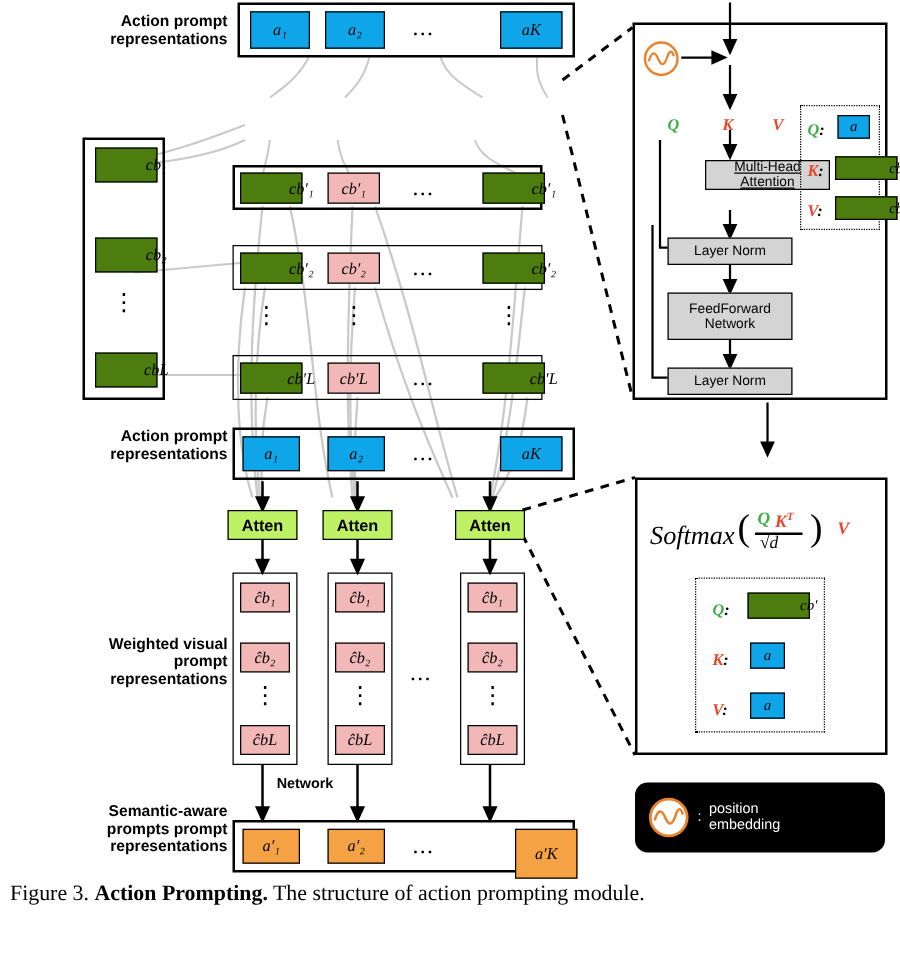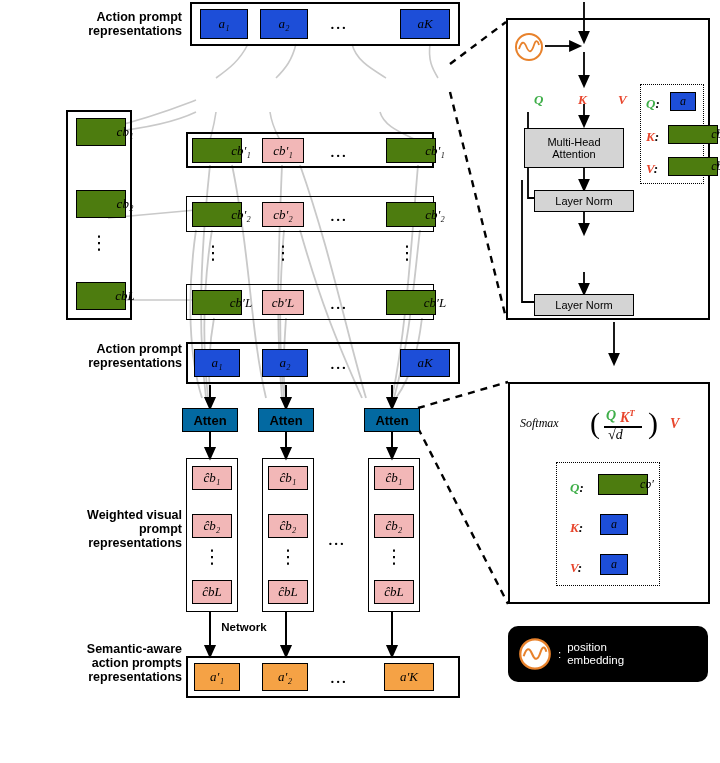--- a/index.html
+++ b/index.html
@@ -27,21 +27,21 @@
     position: absolute;
     box-sizing: border-box;
     border: 1.4px solid #000;
     display: flex;
     align-items: center;
     justify-content: center;
     font-style: italic;
     font-family: "Liberation Serif", serif;
     white-space: nowrap;
   }
-  .yellow { background: #1d4ed8; }
+  .yellow { background: #0ea5e9; }
   .blue   { background: #4d7c0f; padding-left: 48px; }
   .pink   { background: #F2B7B7; }
   .orange { background: #F5A245; }
 
   .outline {
     position: absolute;
     box-sizing: border-box;
     border: 2.6px solid #000;
     background: transparent;
   }
@@ -93,21 +93,21 @@
     display: flex; align-items: center; justify-content: center;
     font-family: "Liberation Sans", sans-serif;
     font-weight: bold;
     font-size: 15px;
     color: #000;
   }
 
   .atten {
     position: absolute;
     box-sizing: border-box;
-    background: #0369a1;
+    background: #bef264;
     border: 1.6px solid #000;
     display: flex; align-items: center; justify-content: center;
     font-family: "Liberation Sans", sans-serif;
     font-weight: bold;
     font-size: 13px;
   }
 
   .modblock {
     position: absolute;
     box-sizing: border-box;
@@ -420,59 +420,63 @@
   <div class="cell pink" style="left:374px; top:580px; width:40px; height:24px;">
     <span class="sm">ĉbL</span>
   </div>
 
   <div class="lbl" style="left:214px; top:620px; width:60px; font-size:11.5px;">
     <span>Network</span>
   </div>
 
   <div class="lbl lbl-left" style="left:34px; top:642px; width:148px;">
     <span style="white-space:pre-line;">Semantic-aware
-action prompts
+prompts prompt
 representations</span>
   </div>
 
   <div class="outline" style="left:186px; top:656px; width:274px; height:42px;"></div>
   <div class="cell orange" style="left:194px; top:663px; width:46px; height:28px;">
     <span class="sm">a′₁</span>
   </div>
   <div class="cell orange" style="left:262px; top:663px; width:46px; height:28px;">
     <span class="sm">a′₂</span>
   </div>
   <div class="dots" style="left:330px; top:666px;"><span>...</span></div>
-  <div class="cell orange" style="left:384px; top:663px; width:50px; height:28px;">
+  <div class="cell orange" style="left:412px; top:663px; width:50px; height:40px;">
     <span class="sm">a′K</span>
   </div>
 
   <div class="outline" style="left:506px; top:18px; width:204px; height:302px;"></div>
 
   <svg class="abs" style="left:514px; top:32px;" width="30" height="30" viewBox="0 0 30 30">
     <circle cx="15" cy="15" r="13" fill="#fff" stroke="#E8822C" stroke-width="2"></circle>
     <path d="M5,17 C7.5,9 10,9 12.5,15 C15,21 17.5,21 20,13 C22,7 24,9 25,13" fill="none" stroke="#E8822C" stroke-width="1.8"></path>
   </svg>
 
   <div class="qkv q" style="left:534px; top:92px;">
     <span>Q</span>
   </div>
   <div class="qkv k" style="left:578px; top:92px;">
     <span>K</span>
   </div>
   <div class="qkv v" style="left:618px; top:92px;">
     <span>V</span>
   </div>
 
-  <div class="modblock" style="left:524px; top:128px; width:100px; height:40px;">
+  <div class="modblock" style="left:564px; top:128px; width:100px; height:24px;text-decoration:underline;">
     <span style="white-space:pre-line;">Multi-Head
 Attention</span>
   </div>
   <div class="modblock" style="left:534px; top:190px; width:100px; height:22px;">
     <span>Layer Norm</span>
+  </div>
+  <div class="modblock" style="left:534px; top:234px; width:100px; height:38px;">
+    <span style="white-space:pre-line;">FeedForward
+Network</span>
   </div>
   <div class="modblock" style="left:534px; top:294px; width:100px; height:22px;">
     <span>Layer Norm</span>
   </div>
 
   <div class="outline-dotted" style="left:640px; top:84px; width:64px; height:100px;"></div>
   <div class="qkv q" style="left:646px; top:96px;">
     <span>Q</span><span style="color:#000">:</span>
   </div>
   <div class="cell yellow" style="left:670px; top:92px; width:26px; height:19px; font-size:12px;">
@@ -487,21 +491,21 @@
   <div class="qkv v" style="left:646px; top:161px;">
     <span>V</span><span style="color:#000">:</span>
   </div>
   <div class="cell blue" style="left:668px; top:157px; width:30px; height:19px; font-size:12px;">
     <span>cb</span>
   </div>
 
   <div class="outline" style="left:508px; top:382px; width:202px; height:222px;"></div>
 
   <div class="abs" style="left:520px; top:404px; width:180px; height:44px; font-family:'Liberation Serif',serif; font-style:italic;">
-    <span class="abs" style="left:0px; top:12px; font-size:12px;">Softmax</span>
+    <span class="abs" style="left:0px; top:12px; font-size:21px;">Softmax</span>
     <span class="abs" style="left:70px; top:2px; font-size:30px; font-style:normal;">(</span>
     <span class="abs q" style="left:86px; top:4px; font-size:14px; font-weight:bold;">Q</span>
     <span class="abs k" style="left:100px; top:4px; font-size:14px; font-weight:bold;">K<sup style="font-size:9px;">T</sup></span>
     <span class="abs" style="left:84px; top:22px; width:38px; height:1.6px; background:#000;"></span>
     <span class="abs" style="left:88px; top:23px; font-size:14px;">√d</span>
     <span class="abs" style="left:128px; top:2px; font-size:30px; font-style:normal;">)</span>
     <span class="abs v" style="left:150px; top:12px; font-size:14px; font-weight:bold;">V</span>
   </div>
 
   <div class="outline-dotted" style="left:556px; top:462px; width:104px; height:124px;"></div>
@@ -527,14 +531,17 @@
   <div class="legend" style="left:508px; top:626px; width:200px; height:56px;">
     <svg width="34" height="34" viewBox="0 0 30 30" style="flex:none;">
       <circle cx="15" cy="15" r="13" fill="#fff" stroke="#E8822C" stroke-width="2"></circle>
       <path d="M5,17 C7.5,9 10,9 12.5,15 C15,21 17.5,21 20,13 C22,7 24,9 25,13" fill="none" stroke="#E8822C" stroke-width="1.8"></path>
     </svg>
     <span style="margin:0 6px; color:#fff;">:</span>
     <span style="white-space:pre-line;">position
 embedding</span>
   </div>
 
+  <div class="caption" style="left:8px; top:702px; width:704px;">
+    <span>Figure 3. </span><b>Action Prompting.</b><span> The structure of action prompting module.</span>
+  </div>
 
 </div>
 
 </body></html>

